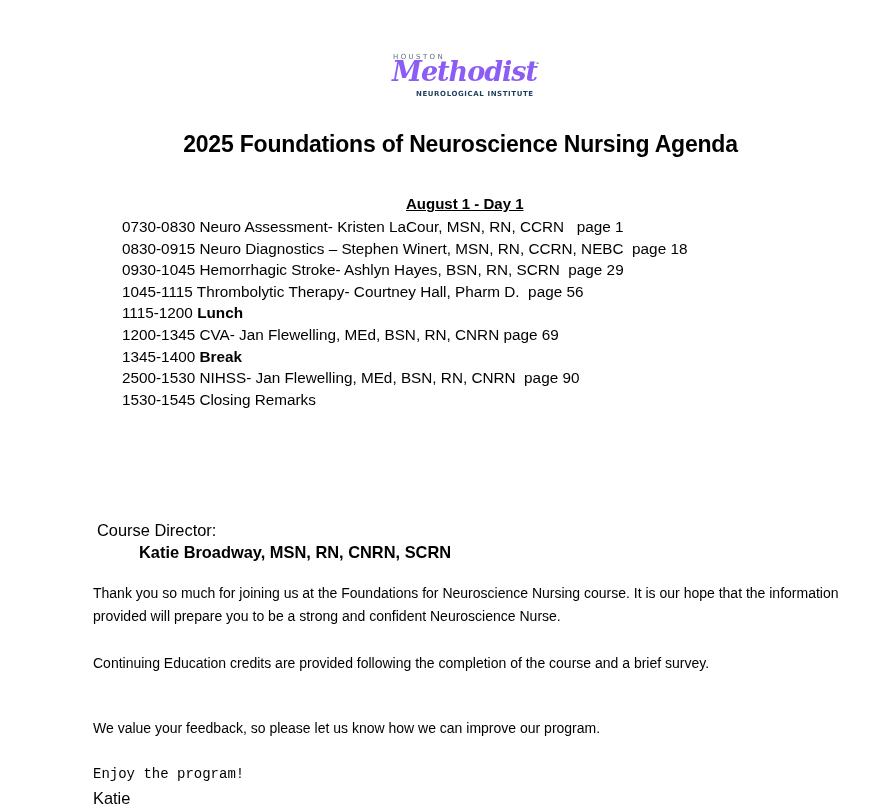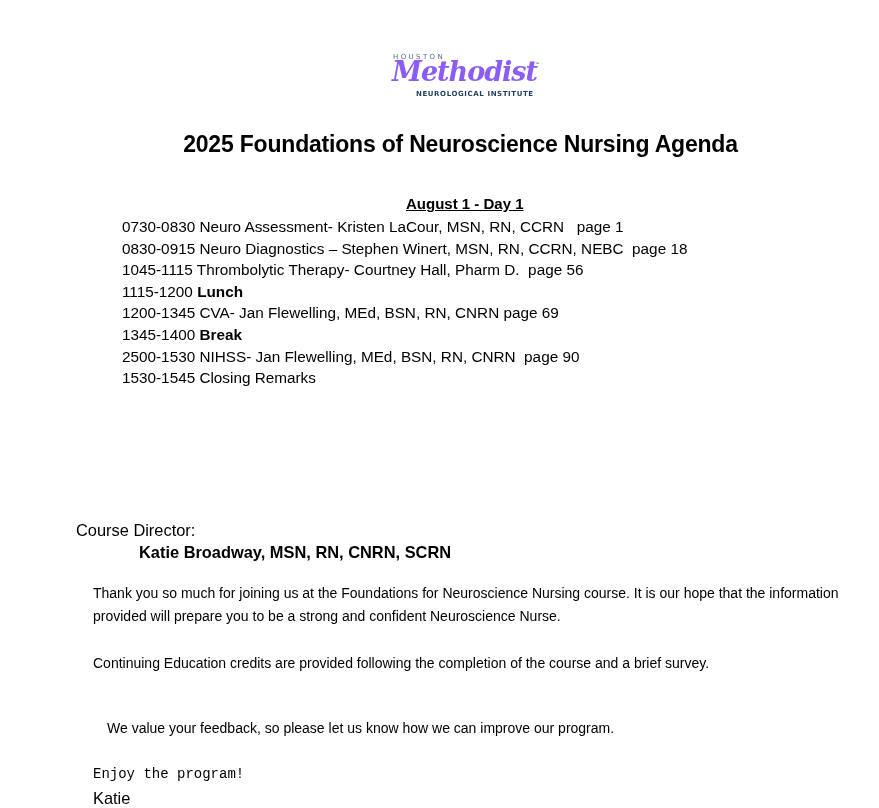--- a/index.html
+++ b/index.html
@@ -97,21 +97,21 @@
     .agenda li {
       font-size: 15.3px;
       line-height: 21.6px;
       height: 21.6px;
       white-space: pre;
     }
     .agenda .bold { font-weight: bold; }
 
     .director-label {
       position: absolute;
-      left: 76px;
+      left: 97px;
       top: 521px;
       font-size: 16.4px;
       white-space: nowrap;
     }
     .director-name {
       position: absolute;
       left: 107px;
       top: 543px;
       font-size: 16.4px;
       font-weight: bold;
@@ -120,21 +120,21 @@
     }
     .para {
       position: absolute;
       left: 93px;
       width: 760px;
       font-size: 14px;
       line-height: 23.4px;
     }
     .para-1 { top: 582px; }
     .para-2 { top: 652px; }
-    .para-3 { top: 717px; margin-left: 14px; }
+    .para-3 { top: 717px; }
     .para-4 { top: 763px; font-family: Liberation Mono, monospace; }
     .sign { position: absolute; left: 93px; top: 787px; font-size: 16.4px; line-height: 23.4px; }
   </style>
 </head>
 <body>
 
 <div class="page">
 
   <div class="logo">
     <span class="logo-houston">HOUSTON</span>
@@ -143,20 +143,21 @@
     <span class="logo-sub">NEUROLOGICAL INSTITUTE</span>
   </div>
 
   <h1 class="title">2025 Foundations of Neuroscience Nursing Agenda</h1>
 
   <div class="day-heading">August 1 - Day 1</div>
 
   <ul class="agenda">
     <li><span>0730-0830</span><span> Neuro Assessment- Kristen LaCour, MSN, RN, CCRN   page 1</span></li>
     <li><span>0830-0915</span><span> Neuro Diagnostics – Stephen Winert, MSN, RN, CCRN, NEBC  page 18</span></li>
+    <li><span>0930-1045</span><span> Hemorrhagic Stroke- Ashlyn Hayes, BSN, RN, SCRN  page 29</span></li>
     <li><span>1045-1115</span><span> Thrombolytic Therapy- Courtney Hall, Pharm D.  page 56</span></li>
     <li><span>1115-1200</span> <span class="bold">Lunch</span></li>
     <li><span>1200-1345</span><span> CVA- Jan Flewelling, MEd, BSN, RN, CNRN page 69</span></li>
     <li><span>1345-1400</span> <span class="bold">Break</span></li>
     <li><span>2500-1530</span><span> NIHSS- Jan Flewelling, MEd, BSN, RN, CNRN  page 90</span></li>
     <li><span>1530-1545</span><span> Closing Remarks</span></li>
   </ul>
 
   <div class="director-label">Course Director:</div>
   <div class="director-name">Katie Broadway, MSN, RN, CNRN, SCRN</div>

